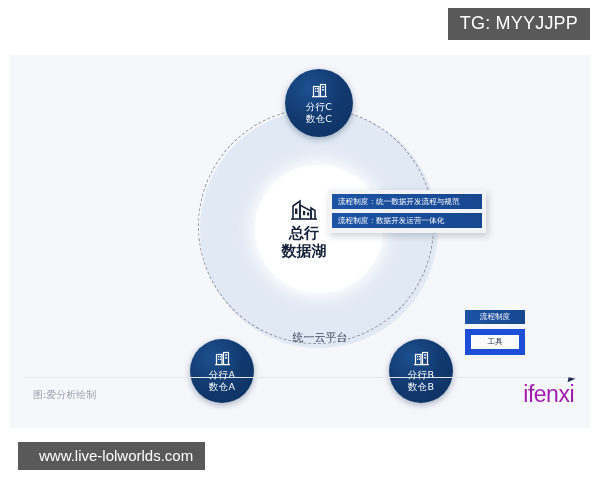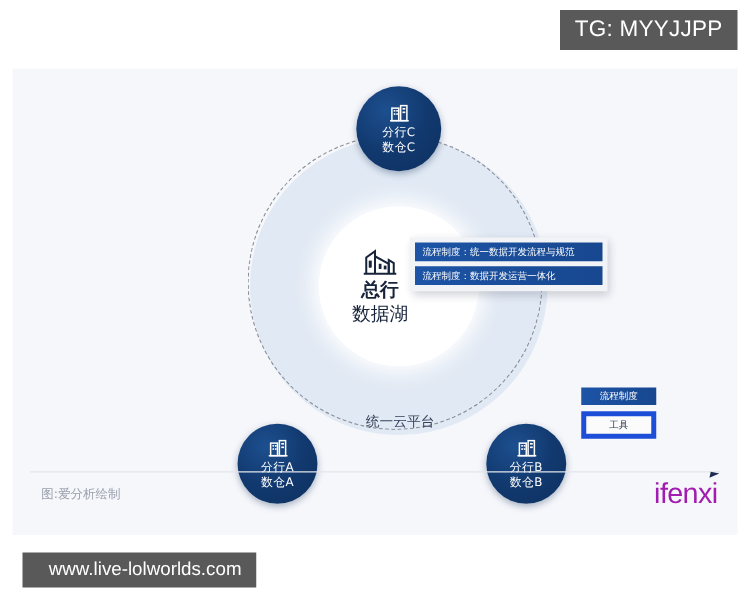--- a/index.html
+++ b/index.html
@@ -81,21 +81,21 @@
   #node-b{left:379px;top:284px;width:64px;height:64px;}
 
   
   #hub{
     position:absolute;left:258px;top:140px;
     width:72px;text-align:center;
     color:#16233a;
   }
   #hub .hub-ico{line-height:0;display:block;margin:0 auto 3px auto;}
   #hub .hub-t1{font-size:15px;line-height:18px;font-family:Liberation Serif, serif;font-weight:bold;}
-  #hub .hub-t2{font-size:15px;line-height:19px;font-family:"DejaVu Sans",sans-serif;font-weight:normal;}
+  #hub .hub-t2{font-size:15px;line-height:19px;font-family:"DejaVu Sans",sans-serif;font-weight:bold;}
 
   
   #cloud-caption{
     position:absolute;left:245px;top:275px;width:130px;
     text-align:center;font-size:11px;color:#37415a;
     font-family:"DejaVu Sans",sans-serif;
   }
 
   
   #panel{
@@ -115,21 +115,21 @@
   .prow.plain{background:#fbfbfc;color:#24304a;}
 
   
   #legend{position:absolute;left:455px;top:255px;width:60px;}
   .lrow{
     height:14px;display:flex;align-items:center;justify-content:center;
     font-size:7.6px;margin-bottom:5px;
     font-family:"DejaVu Sans",sans-serif;
   }
   .lrow.blue{background:linear-gradient(90deg,#1d54a6 0%,#17478f 100%);color:#ffffff;}
-  .lrow.plain{background:#fbfbfc;color:#24304a;border:4px solid #1d4ed8;}
+  .lrow.plain{background:#fbfbfc;color:#24304a;border:6px solid #1d4ed8;}
 
   
   #divider{position:absolute;left:14px;top:322px;width:552px;height:1px;background:#e2e5ec;}
   #credit{
     position:absolute;left:7px;top:333px;
     font-size:10px;color:#9aa0ad;
     font-family:"DejaVu Sans",sans-serif;
     margin-left:16px;
   }
   #logo{

